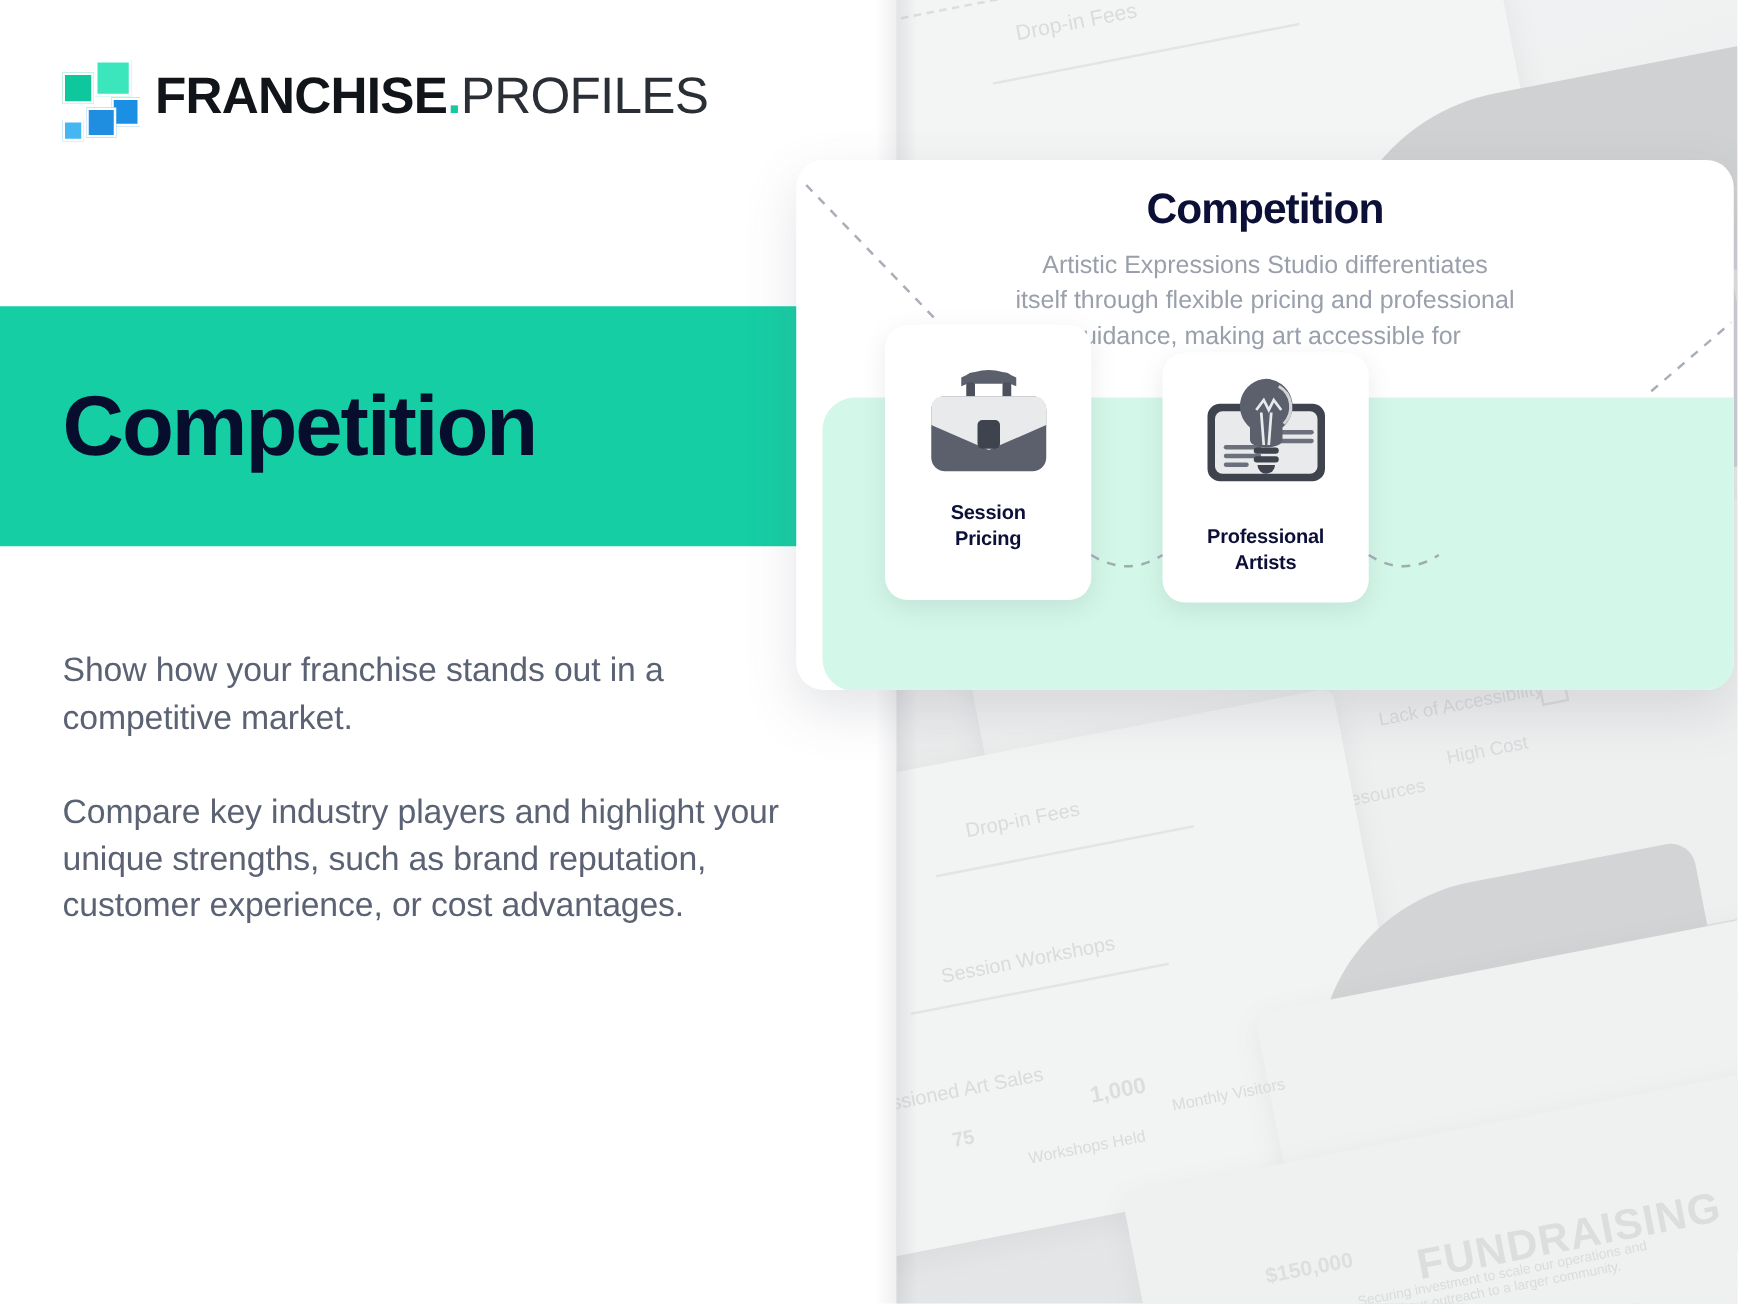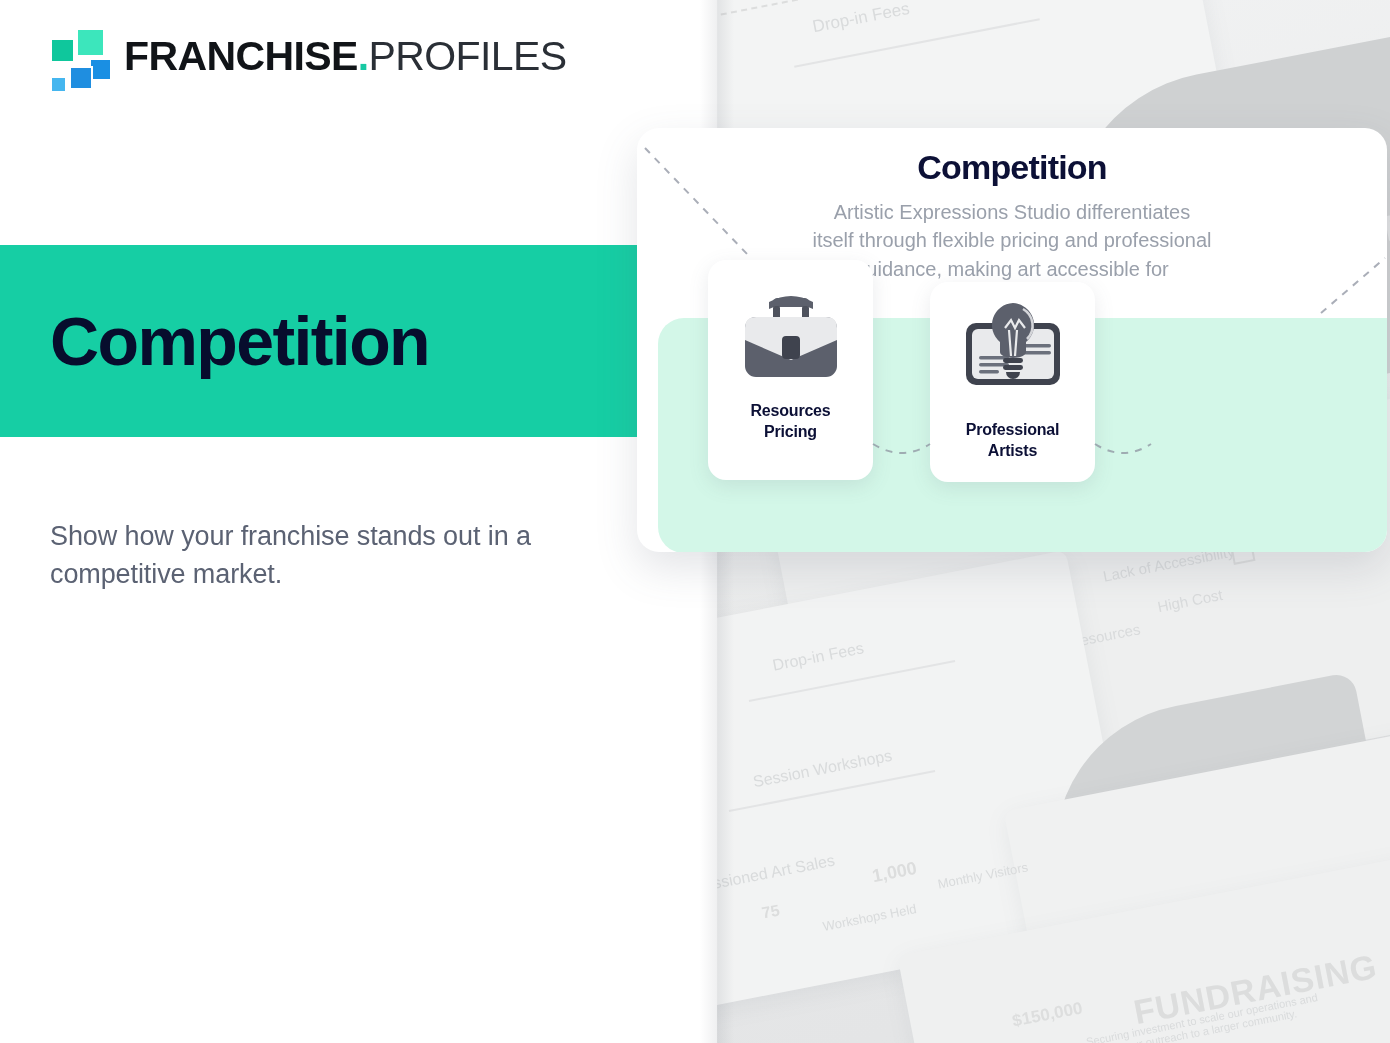--- a/index.html
+++ b/index.html
@@ -10,21 +10,21 @@
     position:relative;
   }
 
   
   #left-panel {
     position:absolute; left:0; top:0; width:717px; height:1043px;
     background:#ffffff; z-index:5; overflow:hidden;
   }
 
   
-  #logo { position:absolute; left:50px; top:28px; height:56px; display:flex; align-items:center; }
+  #logo { position:absolute; left:50px; top:48px; height:56px; display:flex; align-items:center; }
   #logo-mark { position:relative; width:58px; height:52px; flex:0 0 auto; }
   #logo-mark i { position:absolute; display:block; border:2px solid #ffffff; }
   .sq-g1 { left:0px;  top:8px;  width:25px; height:25px; background:#0fc79c; }
   .sq-g2 { left:26px; top:-2px; width:29px; height:29px; background:#3ce6bc; }
   .sq-b1 { left:39px; top:28px; width:23px; height:23px; background:#1a8fe3; }
   .sq-b2 { left:19px; top:36px; width:24px; height:24px; background:#1f8ee0; }
   .sq-b3 { left:0px;  top:46px; width:17px; height:17px; background:#45b6ef; }
   #logo-word { margin-left:16px; font-size:41px; letter-spacing:-0.6px; white-space:nowrap; line-height:1; }
   #logo-word .lw-bold { font-weight:700; color:#111418; }
   #logo-word .lw-dot  { font-weight:700; color:#17c9a3; }
@@ -190,20 +190,21 @@
       <span class="lw-bold">FRANCHISE</span><span class="lw-dot">.</span><span class="lw-thin">PROFILES</span>
     </span>
   </div>
 
   <div id="title-banner">
     <h1 id="page-title">Competition</h1>
   </div>
 
   <div id="body-copy">
     <p>Show how your franchise stands out in a competitive market.</p>
+    <p>Compare key industry players and highlight your unique strengths, such as brand reputation, customer experience, or cost advantages.</p>
   </div>
 </div>
 <div id="left-edge-shadow"></div>
 
 <div id="preview-card">
 
   <div id="preview-title">Competition</div>
   <div id="preview-sub">Artistic Expressions Studio differentiates itself through flexible pricing and professional guidance, making art accessible for everyone.</div>
 
   <div id="mint-band"></div>
@@ -221,21 +222,21 @@
       <svg class="feature-icon" viewBox="0 0 120 104">
         <rect x="42" y="12" width="36" height="9" rx="4.5" fill="#5c606c"></rect>
         <path d="M38 16 q22 -12 44 0 l0 7 q-22 -10 -44 0 z" fill="#5c606c"></path>
         <rect x="42" y="20" width="7" height="14" rx="2" fill="#4d515c"></rect>
         <rect x="71" y="20" width="7" height="14" rx="2" fill="#4d515c"></rect>
         <rect x="14" y="31" width="92" height="60" rx="11" fill="#5c606c"></rect>
         <path d="M14 42 q0 -11 11 -11 h70 q11 0 11 11 v12 l-46 20 l-46 -20 z" fill="#e9eaec"></path>
         <rect x="51" y="50" width="18" height="23" rx="4" fill="#3f434e"></rect>
       </svg>
       <div class="feature-label">
-        <span>Resources</span><br>
+        <span>Session</span><br>
         <span>Pricing</span>
       </div>
     </div>
 
     <div class="feature-card fc-1">
       <svg class="feature-icon" viewBox="0 0 120 98">
         <rect x="13" y="23" width="94" height="62" rx="10" fill="#3f434e"></rect>
         <rect x="19" y="29" width="82" height="50" rx="6" fill="#e9eaec"></rect>
         <rect x="26" y="56" width="30" height="3.5" rx="1.7" fill="#6b707c"></rect>
         <rect x="26" y="63" width="30" height="3.5" rx="1.7" fill="#6b707c"></rect>

